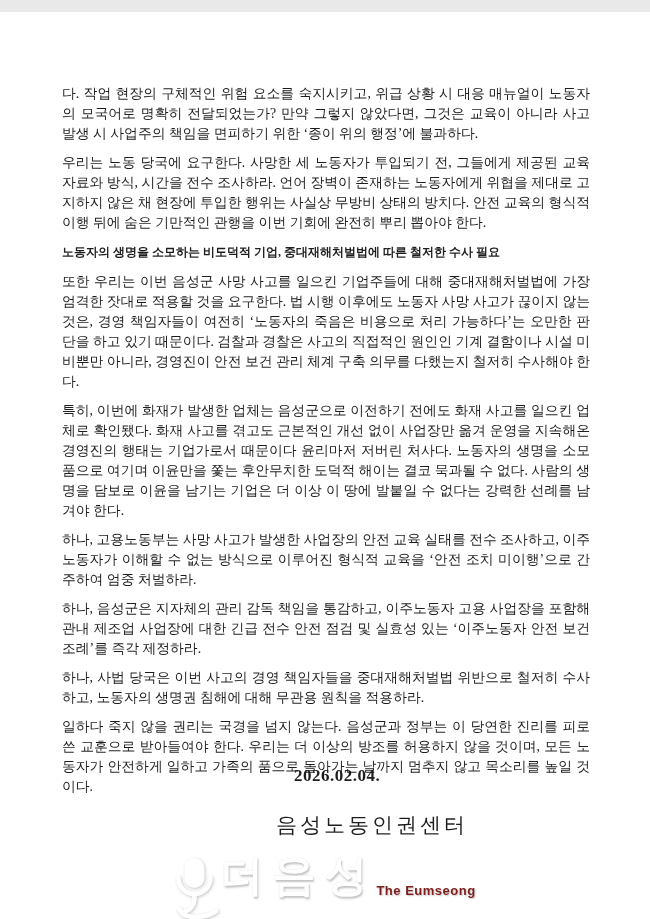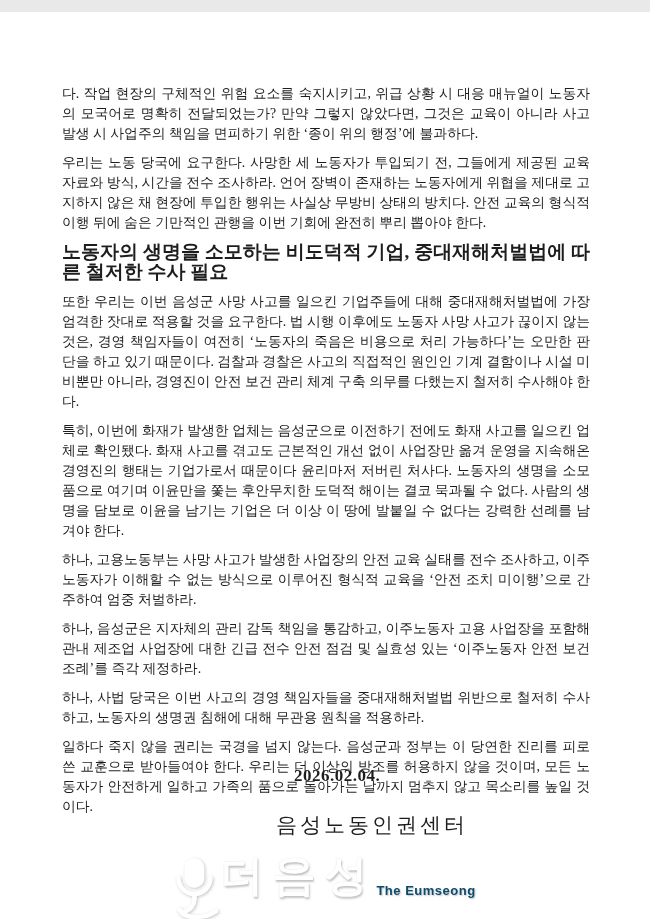--- a/index.html
+++ b/index.html
@@ -25,21 +25,21 @@
     font-size: 13.8px;
     line-height: 20px;
     text-align: justify;
     word-break: break-all;
   }
   .content p {
     margin: 0 0 9px 0;
   }
   .content h2 {
     margin: 1px 0 10px 0;
-    font-size: 19px;
+    font-size: 12px;
     line-height: 20px;
     font-weight: bold;
   }
   .statement-date {
     position: absolute;
     top: 754px;
     left: 12px;
     width: 100%;
     text-align: center;
     font-size: 17px;
@@ -82,21 +82,21 @@
     font-weight: bold;
     letter-spacing: 9px;
     color: #ffffff;
     text-shadow: 1px 2px 2px rgba(150,150,150,0.55), 0 0 1px rgba(170,170,170,0.45);
     white-space: nowrap;
   }
   .wm-english {
     font-size: 13px;
     line-height: 15px;
     font-weight: bold;
-    color: #0c4a6e;
+    color: #7f1d1d;
     letter-spacing: 0.5px;
     text-shadow: 1px 1px 1.5px rgba(155,155,155,0.6);
     margin-top: 1px;
     margin-right: 4px;
     white-space: nowrap;
   }
 </style>
 </head>
 <body>
 

